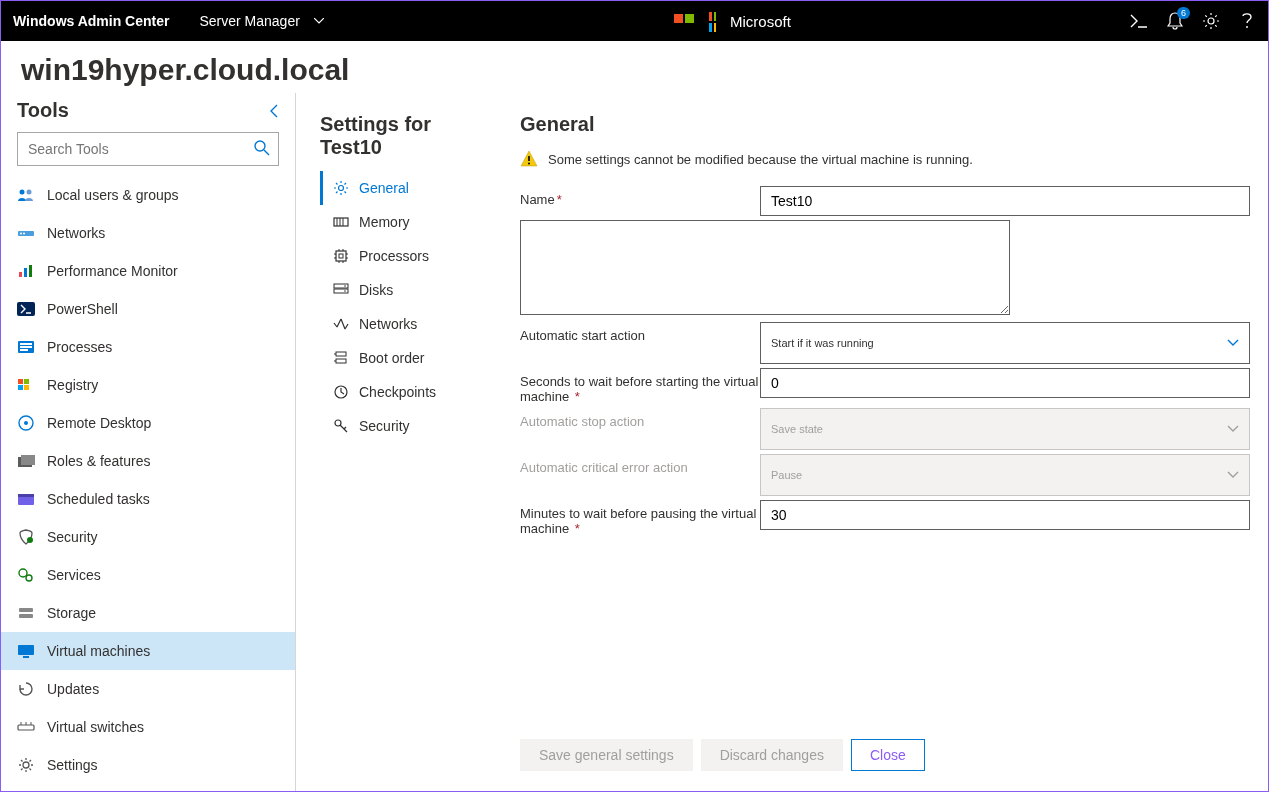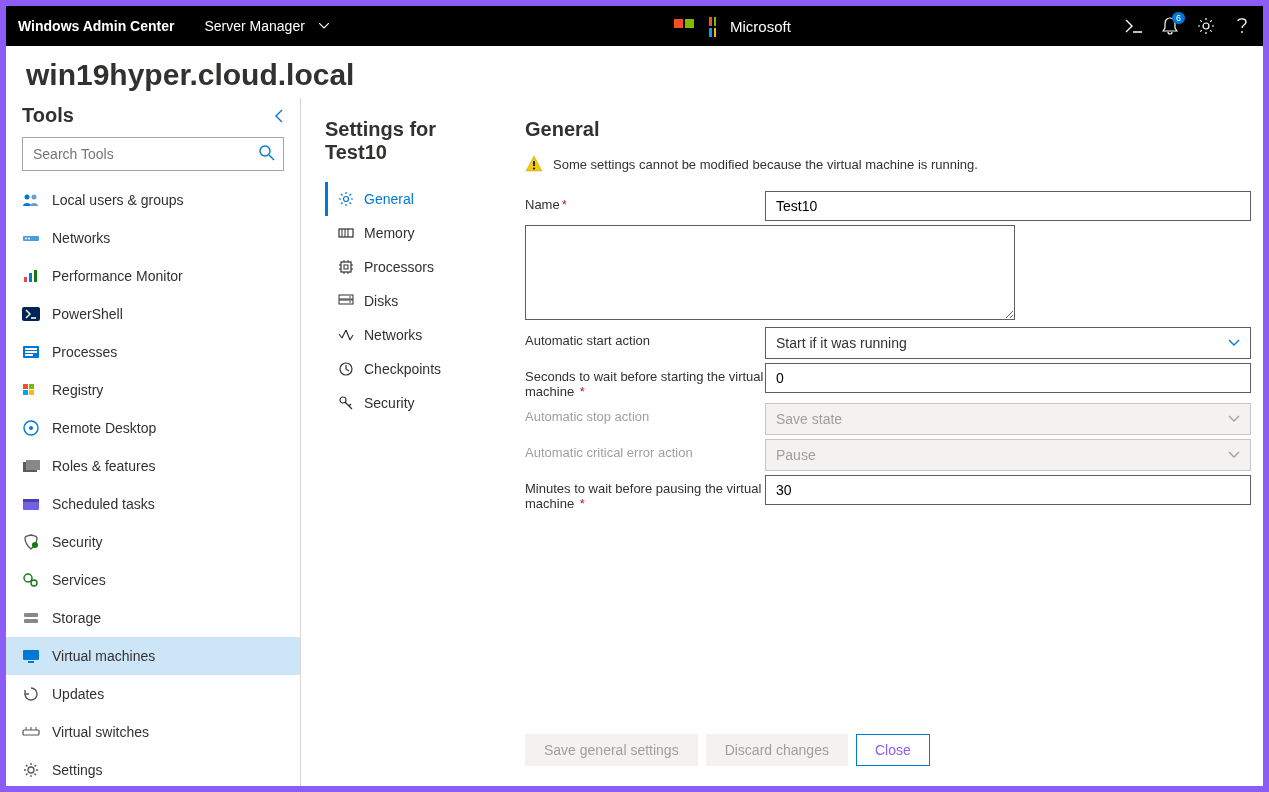--- a/index.html
+++ b/index.html
@@ -1,17 +1,17 @@
 <!DOCTYPE html>
 <html><head>
 <meta charset="utf-8">
 <style>
   * { box-sizing: border-box; margin: 0; padding: 0; }
   html, body { height: 100%; font-family: "Segoe UI", Arial, sans-serif; font-size: 13px; color: #323130; background: #fff; }
-  .app { width: 1269px; height: 792px; border: 6px solid #8b5cf6; display: flex; flex-direction: column; overflow: hidden; }
+  .app { width: 1269px; height: 792px; border: 1px solid #8b5cf6; display: flex; flex-direction: column; overflow: hidden; }
 
   
   .topbar { background: #000; color: #fff; height: 40px; display: flex; align-items: center; padding: 0 12px; font-size: 14px; flex-shrink: 0; }
   .topbar .brand { font-weight: 600; padding-right: 20px; cursor: pointer; }
   .topbar .menu { padding: 0 10px; cursor: pointer; display: flex; align-items: center; gap: 14px; }
   .topbar .center { flex: 1; display: flex; justify-content: center; align-items: center; gap: 12px; }
   .topbar .ms-logo { display: inline-flex; }
   .topbar .ms-logo span { width: 9px; height: 9px; display: inline-block; margin: 1px; }
   .topbar .right { display: flex; align-items: center; gap: 18px; }
   .topbar .tb-icon { width: 18px; height: 18px; display: flex; align-items: center; justify-content: center; cursor: pointer; position: relative; }
@@ -33,37 +33,37 @@
   .tool-item { display: flex; align-items: center; gap: 12px; padding: 10px 16px; cursor: pointer; font-size: 14px; }
   .tool-item.selected { background: #cde6f7; }
   .tool-item .ticon { width: 18px; height: 18px; flex-shrink: 0; display: flex; align-items: center; justify-content: center; }
   .tool-list::-webkit-scrollbar { width: 16px; }
   .tool-list::-webkit-scrollbar-track { background: #f0f0f0; }
   .tool-list::-webkit-scrollbar-thumb { background: #c1c1c1; }
 
   
   .main { flex: 1; display: flex; padding: 20px 12px 0 24px; overflow: hidden; }
   .settings-nav { width: 170px; flex-shrink: 0; }
-  .settings-title { font-size: 20px; font-weight: 600; margin-bottom: 18px; }
+  .settings-title { font-size: 20px; font-weight: 600; margin-bottom: 12px; }
   .snav-item { display: flex; align-items: center; gap: 10px; padding: 9px 10px; cursor: pointer; font-size: 14px; border-left: 3px solid transparent; }
   .snav-item.selected { color: #0078d4; border-left-color: #0078d4; }
   .snav-item .sicon2 { width: 16px; height: 16px; display: flex; align-items: center; justify-content: center; }
 
   .form-area { flex: 1; padding-left: 30px; display: flex; flex-direction: column; overflow: hidden; }
   .form-title { font-size: 20px; font-weight: 600; margin-bottom: 14px; margin-top: 0; }
   .warning { display: flex; align-items: center; gap: 10px; margin-bottom: 18px; }
   .warning .wicon { color: #f2c811; }
   .form-row { display: flex; margin-bottom: 4px; align-items: flex-start; }
   .form-row.disabled { color: #a19f9d; }
   .flabel { width: 240px; font-size: 13px; padding-top: 6px; }
   .req { color: #a4262c; margin-left: 2px; }
   .fcontrol { flex: 1; max-width: 490px; }
   .fcontrol input[type=text], .fcontrol textarea { width: 100%; border: 1px solid #605e5c; padding: 6px 10px; font-family: inherit; font-size: 14px; }
   .fcontrol textarea { height: 95px; resize: both; }
-  .fselect { width: 100%; border: 1px solid #605e5c; padding: 7px 10px; font-size: 14px; display: flex; justify-content: space-between; align-items: center; cursor: pointer; background: #fff; }
+  .fselect { width: 100%; border: 1px solid #605e5c; padding: 14px 10px; font-size: 11px; display: flex; justify-content: space-between; align-items: center; cursor: pointer; background: #fff; }
   .fselect.disabled { background: #f3f2f1; border-color: #c8c6c4; color: #a19f9d; cursor: default; }
   .chev { color: #0078d4; }
   .fselect.disabled .chev { color: #a19f9d; }
 
   .footer-btns { display: flex; gap: 8px; padding: 12px 0; margin-top: auto; margin-bottom: 8px; }
   .btn { padding: 7px 18px; font-size: 14px; cursor: pointer; border: 1px solid transparent; background: #f3f2f1; color: #a19f9d; }
   .btn.primary-outline { background: #fff; border: 1px solid #0078d4; color: #8b5cf6; cursor: pointer; }
 
   svg { display: block; }
 </style>
@@ -359,20 +359,30 @@
             <div class="snav-item">
               <span class="sicon2">
                 <svg width="16" height="14" viewBox="0 0 16 14">
                   <path d="M4 10 L1 6 M4 10 L8 2 M8 2 L12 12 M12 12 L15 7" stroke="currentColor" fill="none" stroke-width="1.2"></path>
                 </svg>
               </span>
               <span>Networks</span>
             </div>
             <div class="snav-item">
               <span class="sicon2">
+                <svg width="16" height="14" viewBox="0 0 16 14">
+                  <rect x="3" y="1" width="10" height="4" stroke="currentColor" fill="none"></rect>
+                  <rect x="3" y="8" width="10" height="4" stroke="currentColor" fill="none"></rect>
+                  <path d="M1 3 L3 3 M1 10 L3 10" stroke="currentColor"></path>
+                </svg>
+              </span>
+              <span>Boot order</span>
+            </div>
+            <div class="snav-item">
+              <span class="sicon2">
                 <svg width="16" height="16" viewBox="0 0 16 16">
                   <circle cx="8" cy="8" r="6" stroke="currentColor" fill="none" stroke-width="1.2"></circle>
                   <path d="M8 4 L8 8 L11 10" stroke="currentColor" fill="none" stroke-width="1.2"></path>
                 </svg>
               </span>
               <span>Checkpoints</span>
             </div>
             <div class="snav-item">
               <span class="sicon2">
                 <svg width="16" height="16" viewBox="0 0 16 16">

